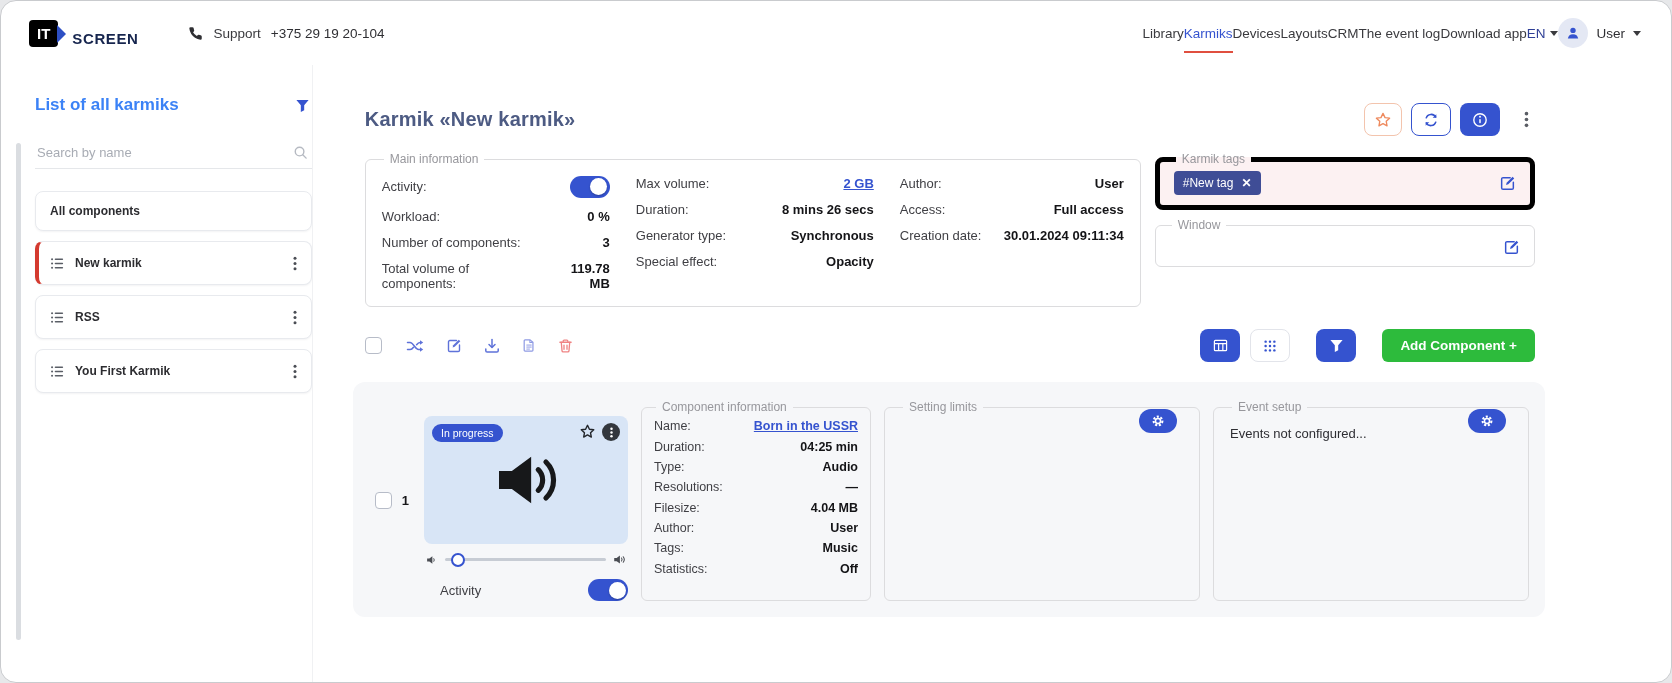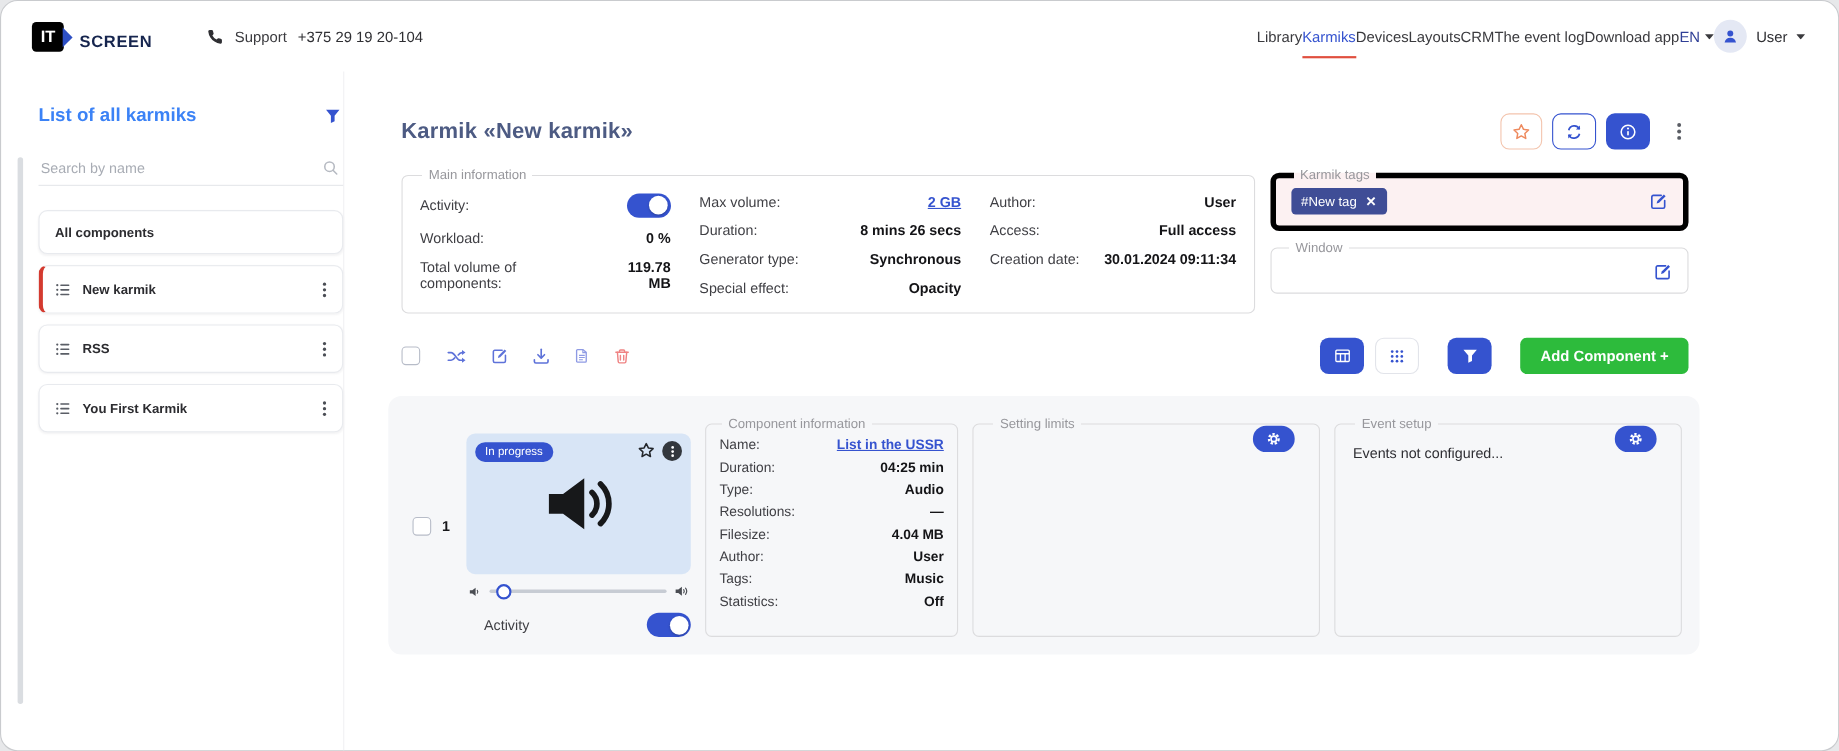--- a/index.html
+++ b/index.html
@@ -322,20 +322,24 @@
                 <span>Activity:</span>
                 <span class="toggle">
                     <span class="knob"></span>
                   </span>
               </div>
               <div class="mi-row">
                 <span>Workload:</span>
                 <b>0 %</b>
               </div>
               <div class="mi-row">
+                <span>Number of components:</span>
+                <b>3</b>
+              </div>
+              <div class="mi-row">
                 <span>Total volume of components:</span>
                 <b>119.78 MB</b>
               </div>
             </div>
             <div class="mi-col">
               <div class="mi-row">
                 <span>Max volume:</span>
                 <a class="vlink">2 GB</a>
               </div>
               <div class="mi-row">
@@ -538,21 +542,21 @@
               <span class="toggle">
                   <span class="knob"></span>
                 </span>
             </div>
           </div>
 
           <fieldset class="fs-comp-info">
             <legend>Component information</legend>
             <div class="ci-row">
               <span>Name:</span>
-              <a class="ci-link">List in the USSR</a>
+              <a class="ci-link">Born in the USSR</a>
             </div>
             <div class="ci-row">
               <span>Duration:</span>
               <b>04:25 min</b>
             </div>
             <div class="ci-row">
               <span>Type:</span>
               <b>Audio</b>
             </div>
             <div class="ci-row">

